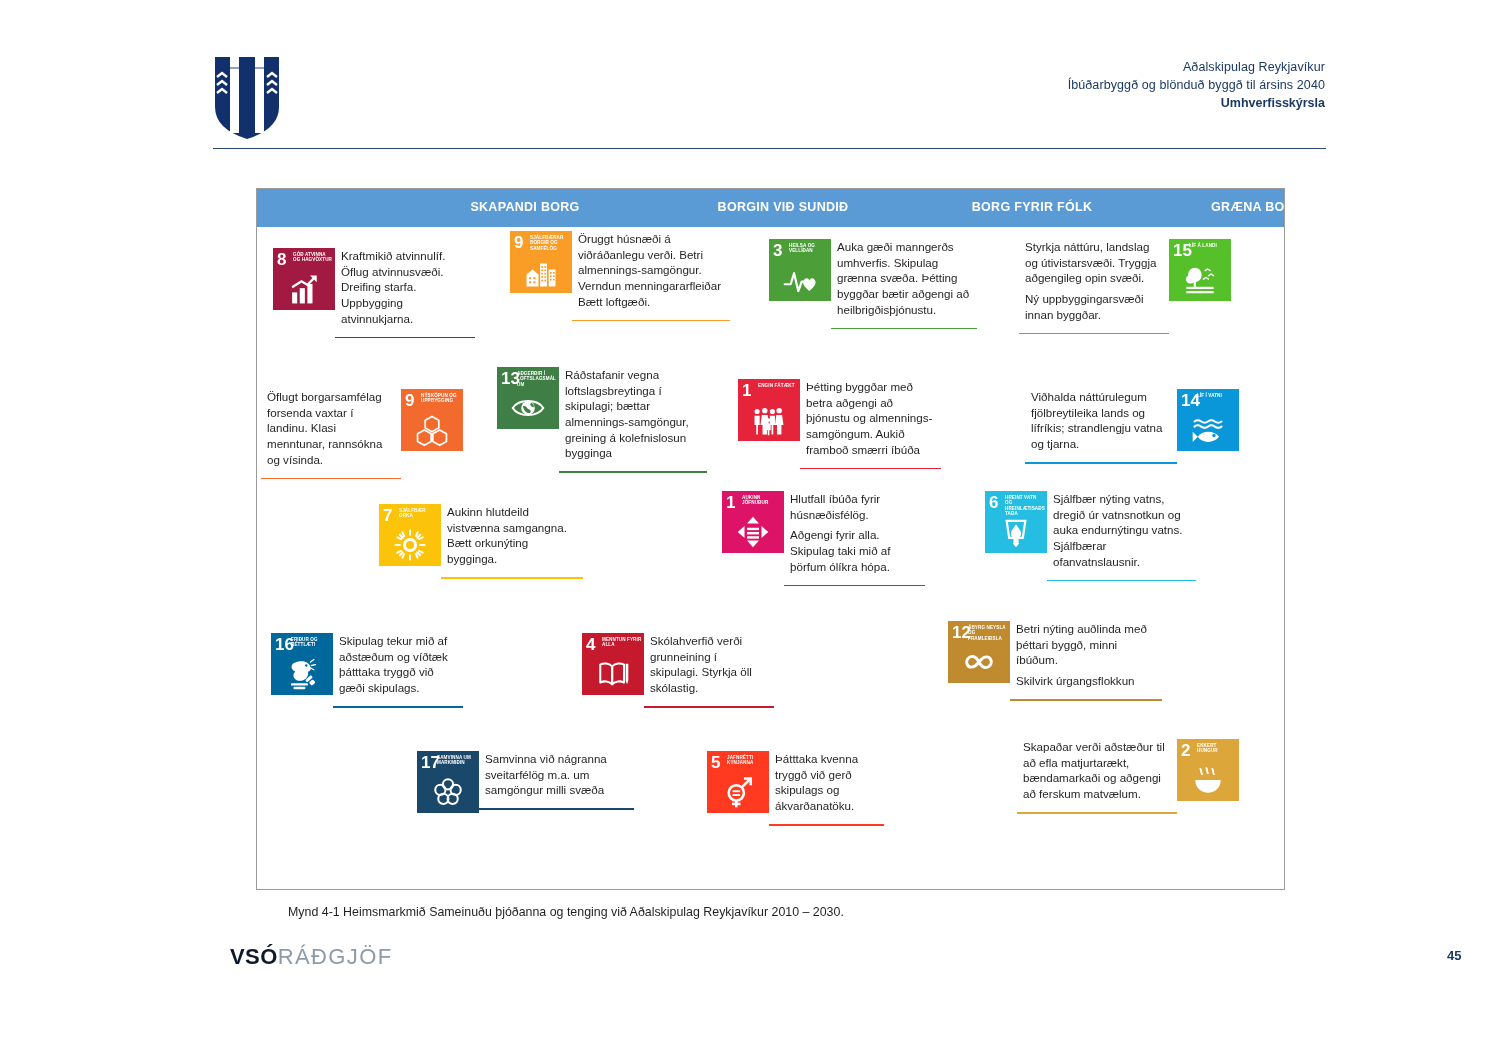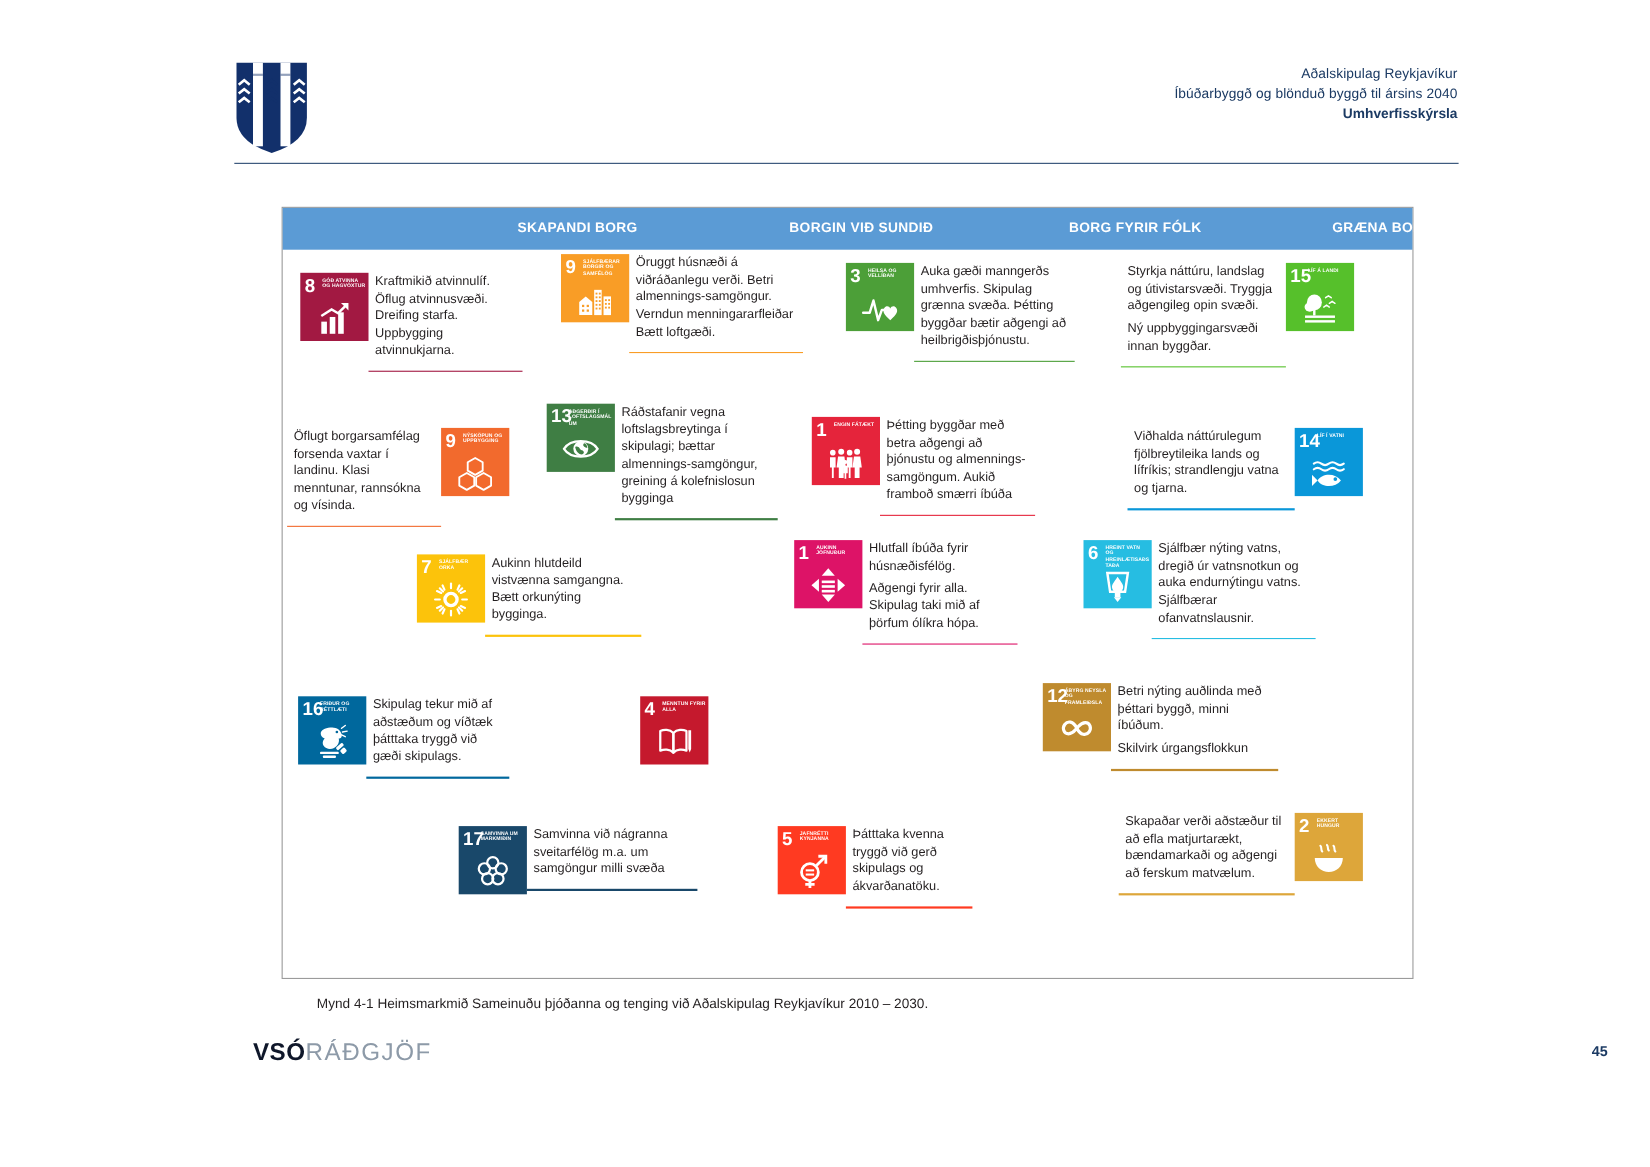--- a/index.html
+++ b/index.html
@@ -417,20 +417,24 @@
                 <g fill="none" stroke="#fff" stroke-width="2.4" stroke-linejoin="round">
                   <path d="M19 11 C15 7 9 7 5 9 v21 c4 -2 10 -2 14 2z"></path>
                   <path d="M19 11 C23 7 29 7 33 9 v21 c-4 -2 -10 -2 -14 2z"></path>
                 </g>
                 <g fill="#fff">
                   <path d="M35 8 l3 0 v20 l-1.5 4 l-1.5 -4z"></path>
                 </g>
               </svg>
             </div>
           </div>
+          <div class="body" style="width: 130px;">
+            <p>Skólahverfið verði grunneining í skipulagi. Styrkja öll skólastig.</p>
+            <div class="rule" style="width: 130px; background: rgb(197, 25, 45);"></div>
+          </div>
         </div>
         <div class="card" style="left: 691px; top: 432px;">
           <div class="tile" style="background: rgb(191, 139, 46);">
             <div class="num">12</div>
             <div class="ttl">ÁBYRG NEYSLA OG FRAMLEIÐSLA</div>
             <div class="glyph">
               <svg viewBox="0 0 40 40">
                 <path d="M20 20 C16 12 10 12 7 16 C4 20 6 26 11 26 C16 26 18 22 20 20 C22 18 24 14 29 14 C34 14 36 20 33 24 C30 28 24 28 20 20z" fill="none" stroke="#fff" stroke-width="3.4" stroke-linecap="round"></path>
               </svg>
             </div>

